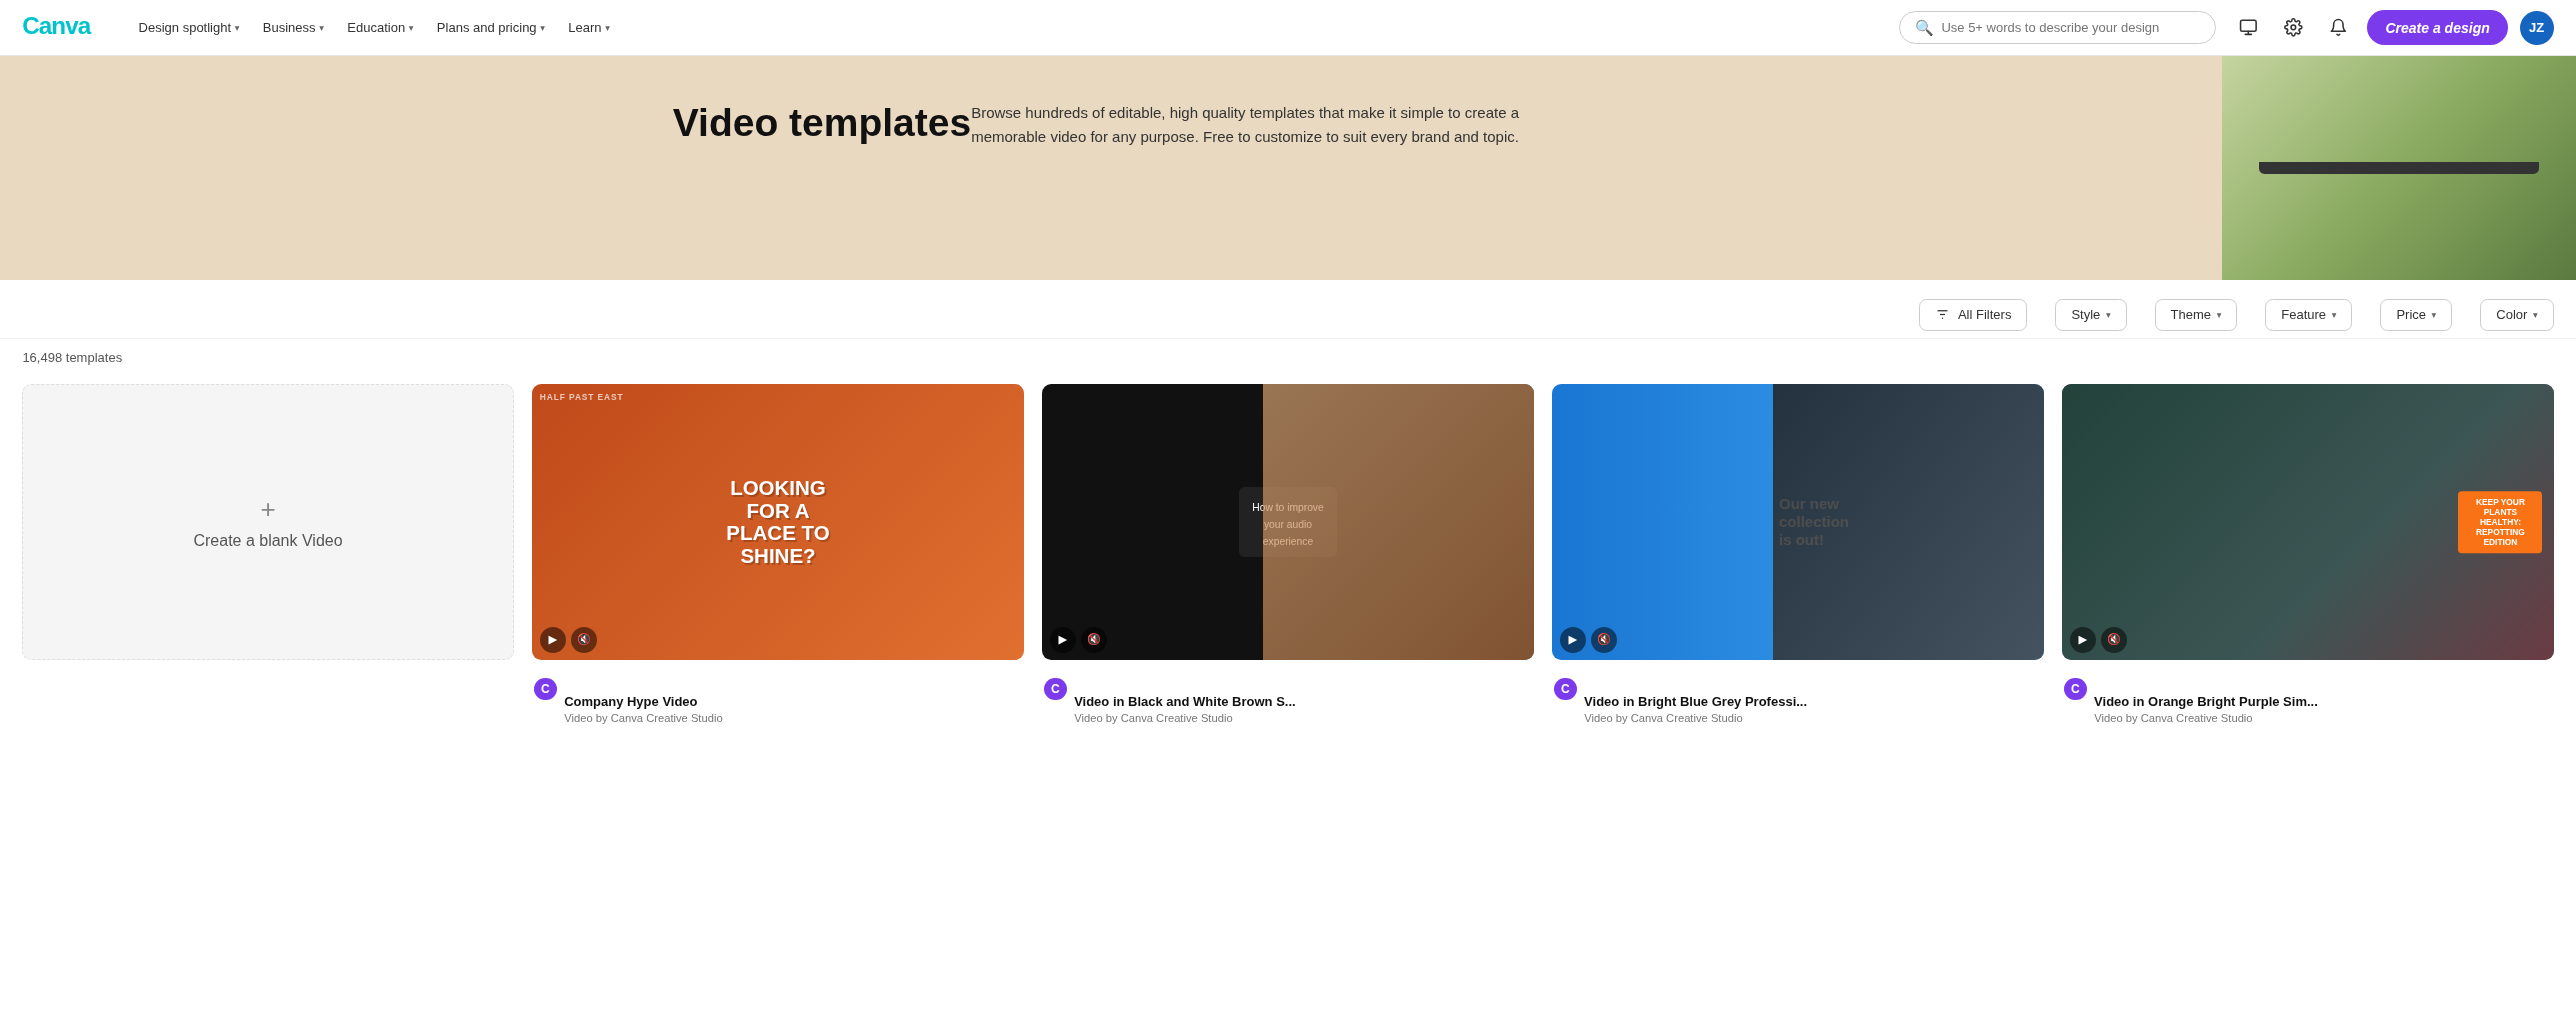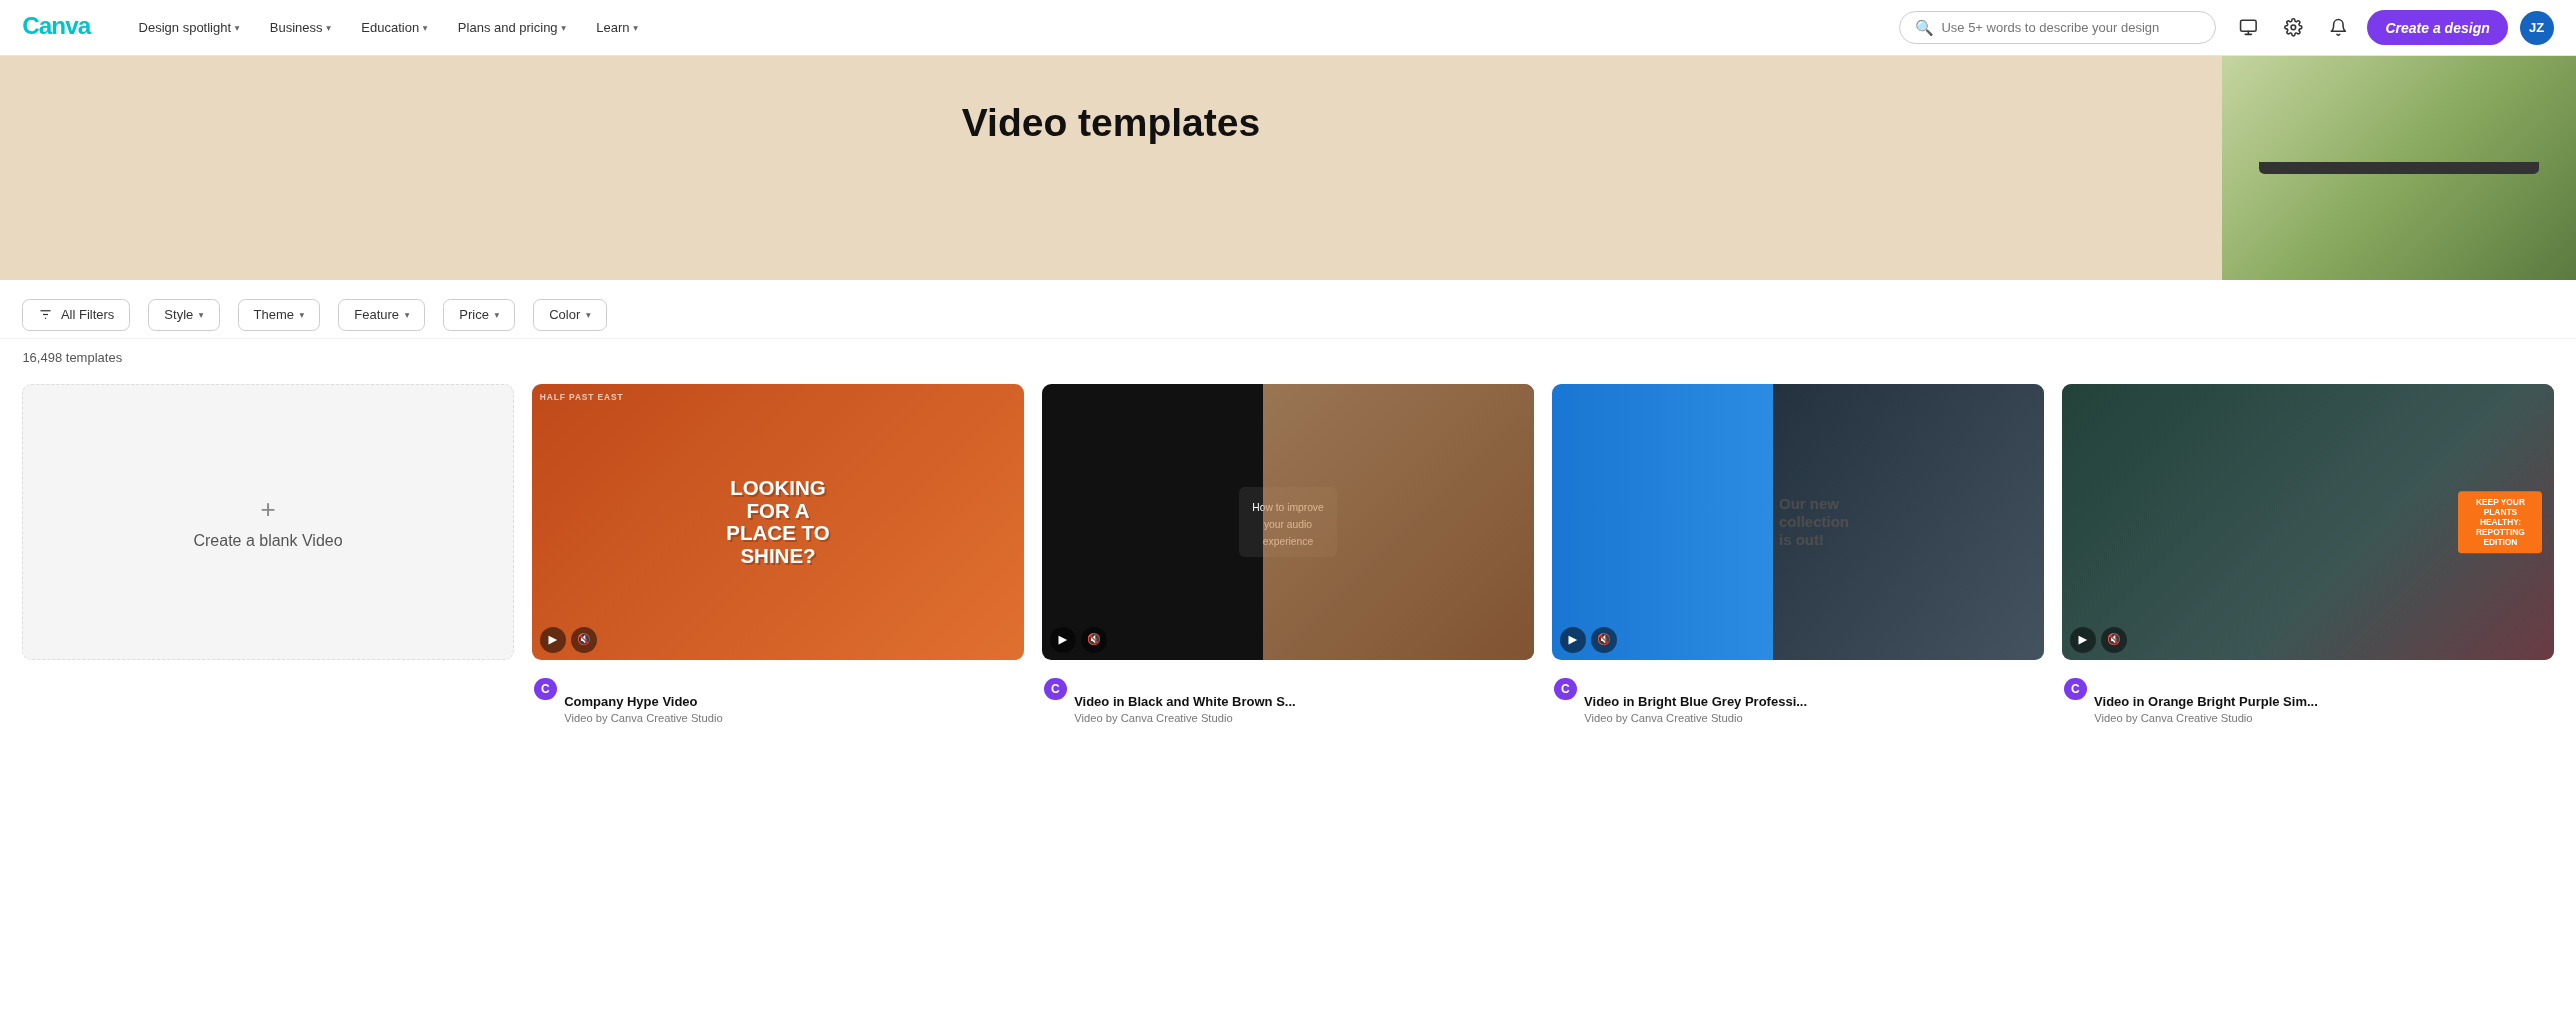--- a/index.html
+++ b/index.html
@@ -5,21 +5,21 @@
     * { box-sizing: border-box; margin: 0; padding: 0; }
     body { font-family: -apple-system, BlinkMacSystemFont, 'Segoe UI', sans-serif; background: #fff; color: #1a1a1a; min-width: 1119px; }
 
     
     .navbar {
       display: flex; align-items: center; padding: 0 22.4px; height: 56px;
       border-bottom: 0.9px solid #e5e5e5; background: #fff; position: sticky; top: 0; z-index: 100;
     }
     .navbar-logo { margin-right: 30px; cursor: pointer; }
     .navbar-logo svg { width: 75px; height: 28px; }
-    .navbar-nav { display: flex; align-items: center; gap: 8px; flex: 1; }
+    .navbar-nav { display: flex; align-items: center; gap: 1px; flex: 1; }
     .nav-item {
       display: flex; align-items: center; gap: 3.7px; padding: 7.5px 11.2px;
       font-size: 13px; font-weight: 500; color: #333; cursor: pointer; border-radius: 5.6px;
       white-space: nowrap;
     }
     .nav-chevron { font-size: 9.3px; color: #666; }
     .navbar-search {
       display: flex; align-items: center; gap: 7.5px;
       border: 1.4px solid #ccc; border-radius: 22.4px; padding: 6.5px 15px;
       width: 317px; background: #fff; margin-right: 15px;
@@ -74,22 +74,23 @@
     }
     .laptop-screen-content {
       background: linear-gradient(120deg, #2d5a1b, #4a7c2f);
       width: 100%; height: 100%; display: flex; align-items: center; justify-content: center;
     }
     .laptop-text { color: #d4a017; font-size: 20.5px; font-weight: 900; text-align: center; line-height: 1.2; font-style: italic; }
     .laptop-base { width: 280px; height: 11.2px; background: #333; border-radius: 0 0 5.6px 5.6px; }
 
     
     .filters-bar {
-      display: flex; align-items: center; gap: 18px; padding: 18.7px 22.4px 7.5px;
+      display: flex; align-items: center; gap: 28px; padding: 18.7px 22.4px 7.5px;
       border-bottom: 0.9px solid #f0f0f0;
+      justify-content: flex-end;
     }
     .filter-btn {
       display: flex; align-items: center; gap: 5.6px; padding: 7.5px 15px;
       border: 1.4px solid #ccc; border-radius: 7.5px; font-size: 13px; font-weight: 500;
       color: #333; background: #fff; cursor: pointer; white-space: nowrap;
     }
     .filter-btn.all-filters { gap: 7.5px; }
     .filter-chevron { font-size: 9.3px; color: #666; }
 
     
@@ -250,20 +251,21 @@
     </button>
   </div>
 
   <button class="create-btn">Create a design</button>
   <div class="avatar">JZ</div>
 </nav>
 
 <div class="hero">
   <div class="hero-content">
     <h1 class="hero-title">Video templates</h1>
+    <p class="hero-desc">Browse hundreds of editable, high quality templates that make it simple to create a memorable video for any purpose. Free to customize to suit every brand and topic.</p>
   </div>
   <div class="hero-image">
     <div class="hero-image-placeholder">
       <div style="display:flex; flex-direction:column; align-items:center;">
         <div class="laptop-base"></div>
       </div>
     </div>
   </div>
 </div>
 

